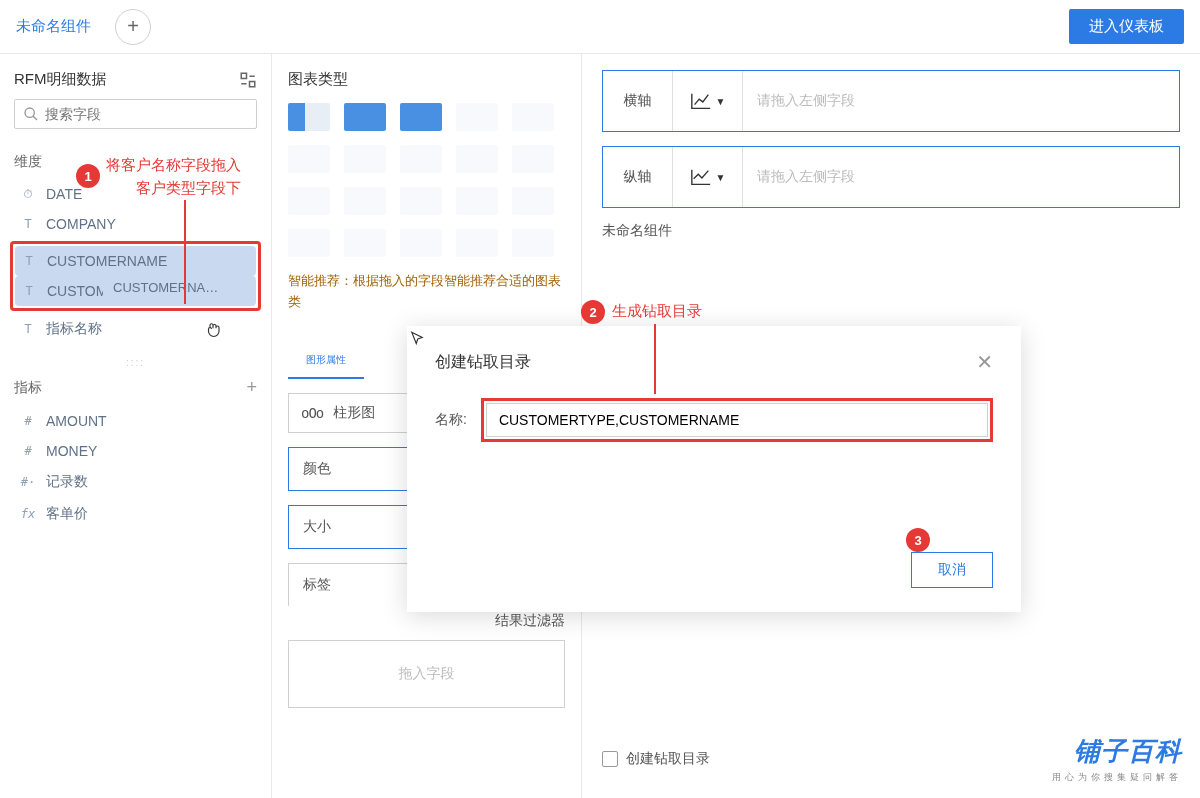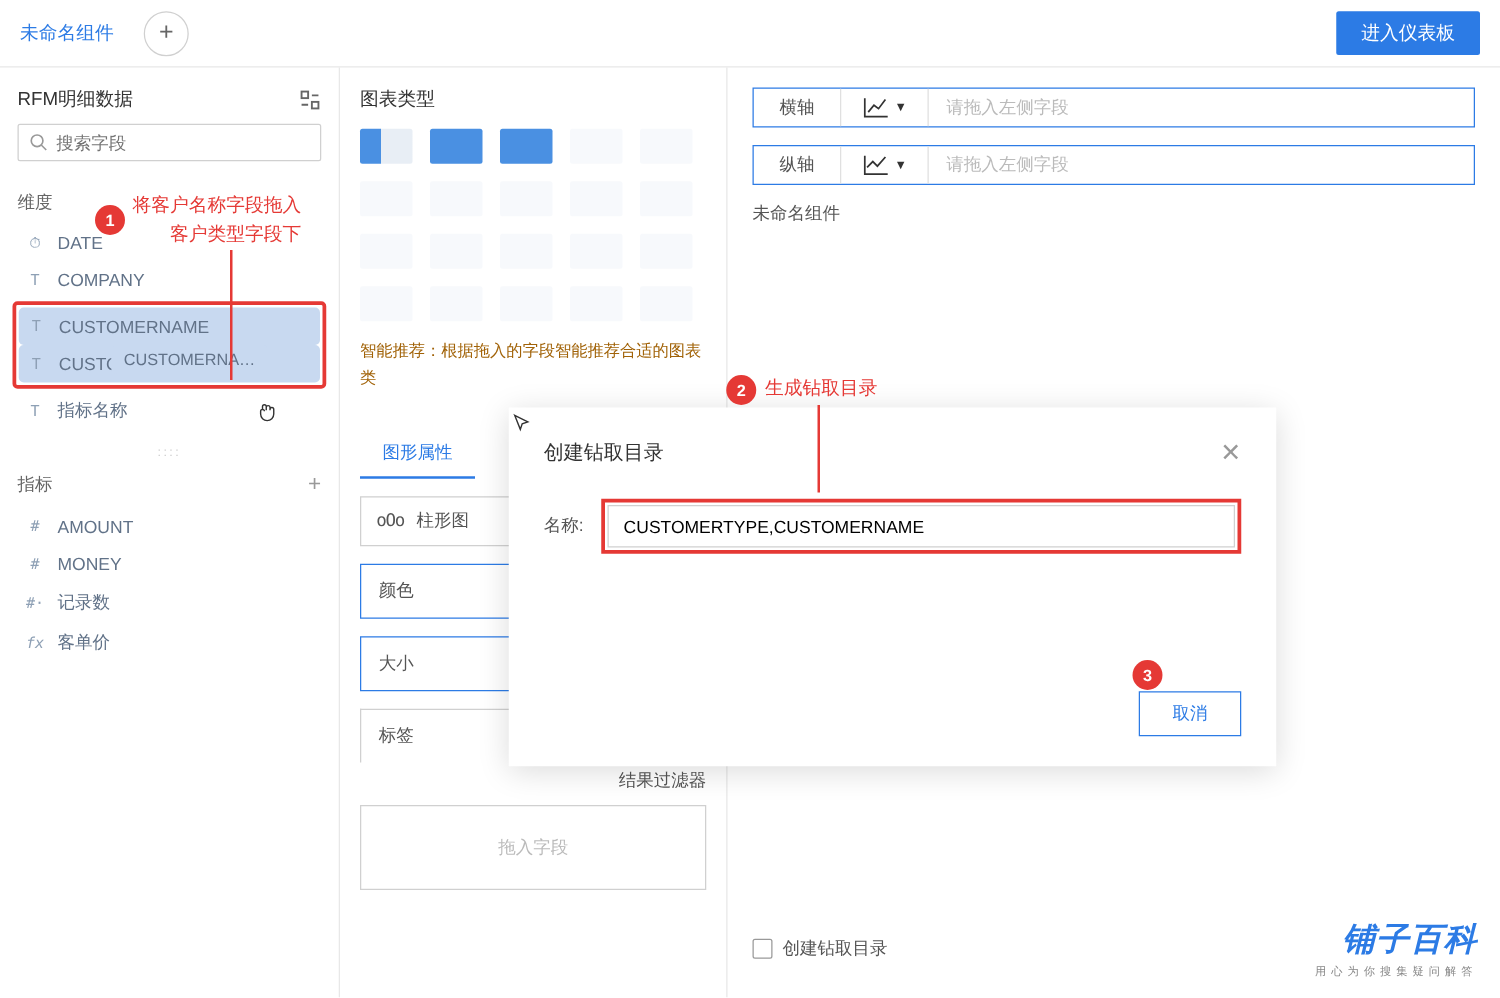--- a/index.html
+++ b/index.html
@@ -26,47 +26,47 @@
 .search-box input { border: none; outline: none; flex: 1; font-size: 14px; color: #999; margin-left: 6px; }
 .section-label { color: #666; font-size: 14px; margin: 8px 0; display: flex; align-items: center; justify-content: space-between; }
 .field-list { list-style: none; }
 .field-item { display: flex; align-items: center; padding: 7px 6px; color: #617288; cursor: pointer; font-size: 14px; }
 .field-icon { width: 16px; font-size: 12px; color: #8ea0b5; margin-right: 10px; font-family: monospace; text-align: center; }
 .field-item.m .field-icon { color: #8ea0b5; }
 
 .drag-highlight { border: 3px solid #e53935; border-radius: 4px; padding: 2px; margin: 2px -4px; }
 .field-item.selected { background: #c8d9f0; border-radius: 4px; }
 .field-item.dragging { background: #c8d9f0; border-radius: 4px; position: relative; }
-.drag-ghost { position: absolute; left: 74px; top: 0; background: #c8d9f0; padding: 4px 10px; border-radius: 4px; color: #617288; font-size: 13px; white-space: nowrap; }
+.drag-ghost { position: absolute; left: 88px; top: 0; background: #c8d9f0; padding: 4px 10px; border-radius: 4px; color: #617288; font-size: 13px; white-space: nowrap; }
 
 .dimseparator { height: 8px; display: flex; justify-content: center; color: #ccc; font-size: 10px; margin: 12px 0 4px; letter-spacing: 2px; }
 .plus-icon { font-size: 18px; color: #999; }
 
 
 .mid-title { font-size: 15px; color: #333; margin-bottom: 14px; }
 .chart-grid { display: grid; grid-template-columns: repeat(5, 42px); gap: 14px 14px; margin-bottom: 14px; }
 .chart-cell { width: 42px; height: 28px; background: #e8eef5; border-radius: 2px; opacity: 0.7; }
 .chart-cell.active { background: #4a90e2; opacity: 1; }
 .chart-cell.semi { background: linear-gradient(90deg, #4a90e2 40%, #e8eef5 40%); opacity: 1; }
 .chart-cell.dim { opacity: 0.35; }
 .recommend-text { font-size: 13px; color: #a16207; line-height: 1.6; }
 
 .tab-row { display: flex; margin-top: 30px; }
-.tab { padding: 10px 18px; color: #2c7be5; border-bottom: 2px solid #2c7be5; font-size: 14px; }
+.tab { padding: 10px 18px; color: #2c7be5; border-bottom: 2px solid #2c7be5; font-size: 10px; }
 .chart-type-select { border: 1px solid #d0d0d0; margin-top: 14px; padding: 10px 12px; display: flex; align-items: center; gap: 10px; color: #555; }
 .bar-icon { font-family: monospace; letter-spacing: -1px; }
 
 .prop-box { border: 1px solid #2c7be5; margin-top: 14px; padding: 12px 14px; color: #555; }
 .prop-box.label-row { display: flex; justify-content: space-between; border: 1px solid #d0d0d0; border-bottom: none; }
 .prop-placeholder { color: #bbb; }
 .filter-title { margin-top: 6px; color: #555; margin-bottom: 10px; text-align: right; }
 .filter-box { border: 1px solid #d0d0d0; padding: 24px; text-align: center; color: #bbb; }
 
 
-.axis-row { display: flex; align-items: stretch; border: 1px solid #2c7be5; margin-bottom: 14px; height: 32px; }
+.axis-row { display: flex; align-items: stretch; border: 1px solid #2c7be5; margin-bottom: 14px; height: 62px; }
 .axis-label { width: 70px; border-right: 1px solid #e0e0e0; display: flex; align-items: center; justify-content: center; color: #555; }
 .axis-icon-box { width: 70px; border-right: 1px solid #e0e0e0; display: flex; align-items: center; justify-content: center; gap: 4px; }
 .axis-placeholder { flex: 1; display: flex; align-items: center; padding: 0 14px; color: #bbb; }
 .axis-svg { width: 22px; height: 20px; }
 .dropdown-caret { font-size: 10px; color: #333; }
 .canvas-title { margin-top: 12px; color: #555; }
 
 .view-all { position: absolute; bottom: 30px; left: 20px; display: flex; align-items: center; gap: 8px; color: #555; }
 .checkbox { width: 16px; height: 16px; border: 1px solid #999; border-radius: 2px; }
 

